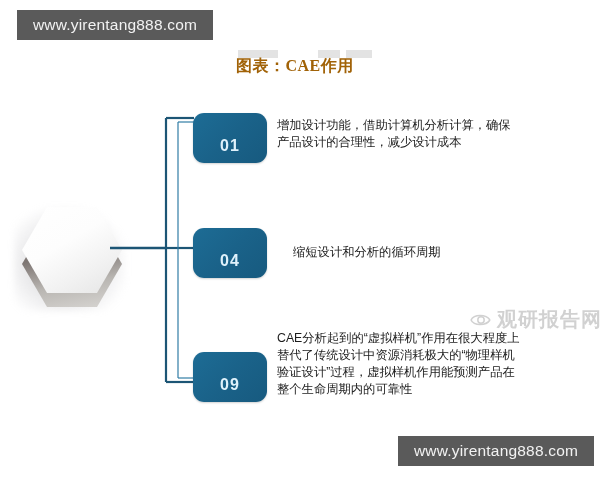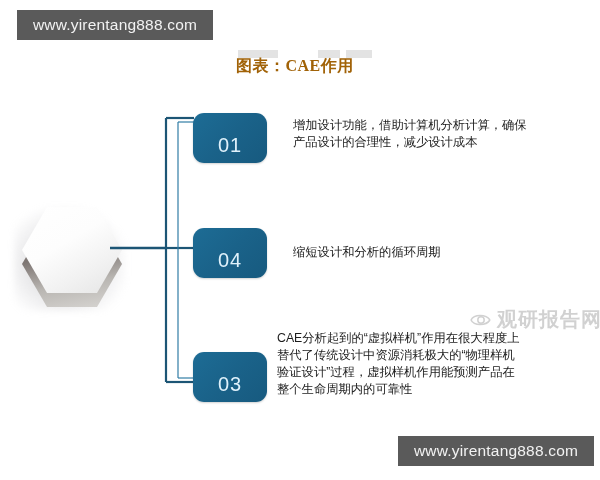--- a/index.html
+++ b/index.html
@@ -142,38 +142,38 @@
     height: 50px;
     border-radius: 11px;
     background: linear-gradient(135deg, #1d6c95 0%, #1a6289 50%, #175a7f 100%);
     box-shadow: 0 1px 2px rgba(0,0,0,0.18);
     display: flex;
     align-items: center;
     justify-content: center;
   }
   .num-box span {
     color: #dff1fb;
-    font-size: 20px;
-    font-weight: normal;
+    font-size: 16px;
+    font-weight: bold;
     letter-spacing: 1px;
     margin-top: 15px;
   }
   .row-text {
     position: absolute;
     left: 84px;
     color: #1c1c1c;
     font-size: 12.3px;
     line-height: 17px;
     width: 240px;
     font-family: "Liberation Sans", "DejaVu Sans", sans-serif;
   }
 
   #row1 { top: 113px; }
   #row1 .num-box { top: 0; }
-  #row1 .row-text { top: 4px; margin-left: 16px; }
+  #row1 .row-text { top: 4px; }
 
   #row2 { top: 228px; }
   #row2 .num-box { top: 0; }
   #row2 .row-text { top: 16px; margin-left: 16px; }
 
   #row3 { top: 340px; }
   #row3 .num-box { top: 12px; }
   #row3 .row-text { top: -10px; width: 250px; }
 
   
@@ -241,21 +241,21 @@
 
   <div class="row" id="row2">
     <div class="num-box">
       <span>04</span>
     </div>
     <div class="row-text">缩短设计和分析的循环周期</div>
   </div>
 
   <div class="row" id="row3">
     <div class="num-box">
-      <span>03</span>
+      <span>09</span>
     </div>
     <div class="row-text">CAE分析起到的“虚拟样机”作用在很大程度上替代了传统设计中资源消耗极大的“物理样机验证设计”过程，虚拟样机作用能预测产品在整个生命周期内的可靠性</div>
   </div>
 
   <div id="site-wm">
     <svg width="22" height="16" viewBox="0 0 22 16">
       <path d="M1 8 C4 2, 16 2, 20 8" stroke="#9a9a9a" stroke-width="1.6" fill="none"></path>
       <path d="M20 8 C16 14, 4 14, 1 8" stroke="#9a9a9a" stroke-width="1.6" fill="none"></path>
       <circle cx="11" cy="8" r="3.2" stroke="#9a9a9a" stroke-width="1.5" fill="none"></circle>
     </svg>

